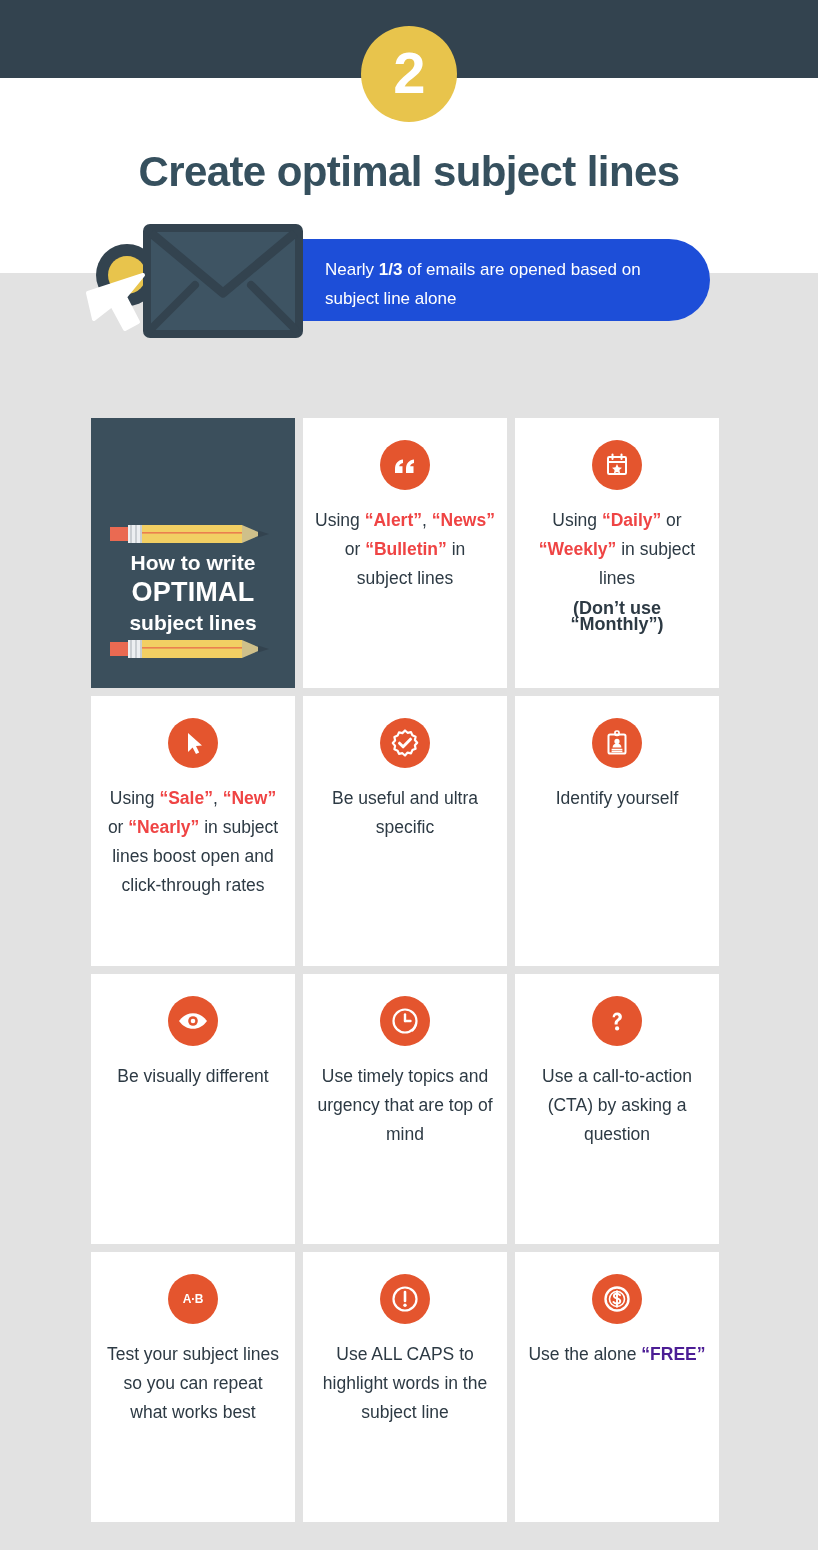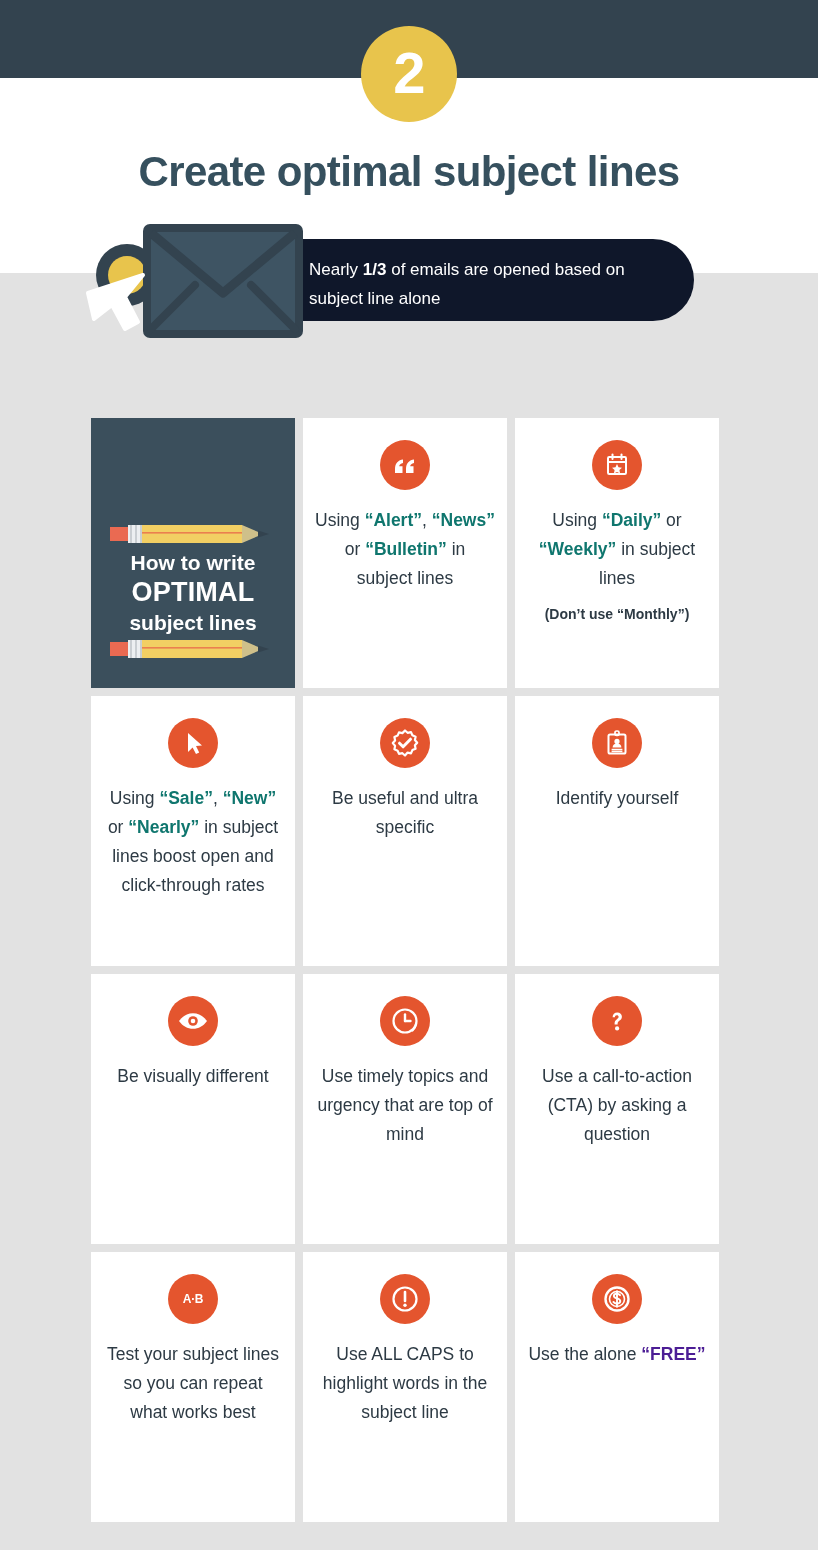--- a/index.html
+++ b/index.html
@@ -77,23 +77,23 @@
   .illus {
     position: absolute;
     left: 70px; top: 215px;
     width: 260px; height: 140px;
     z-index: 8;
   }
 
   
   .stat-banner {
     position: absolute;
-    left: 284px; top: 239px;
+    left: 300px; top: 239px;
     width: 410px; height: 82px;
-    background: #0f172a;
+    background: #1d4ed8;
     border-radius: 0 41px 41px 0;
     z-index: 5;
     box-sizing: border-box;
     padding: 16px 30px 0 25px;
   }
   .stat-banner-text {
     color: #ffffff;
     font-size: 17px;
     line-height: 29px;
     font-weight: normal;
@@ -137,27 +137,27 @@
   }
   .icon-circle svg { display: block; }
 
   .card-text {
     color: #2d3a44;
     font-size: 17.5px;
     line-height: 29px;
     font-weight: normal;
   }
   .card-text .hi {
-    color: #0f766e;
+    color: #ef4444;
     font-weight: bold;
   }
   .card-note {
-    margin-top: 13px;
+    margin-top: 7px;
     color: #2d3a44;
-    font-size: 14px;
+    font-size: 18px;
     font-weight: bold;
     line-height: 16px;
   }
   .card-text .free {
     color: #4c1d95;
     font-weight: bold;
   }
 
   
   .dark-pencil-top { margin-top: 22px; }

